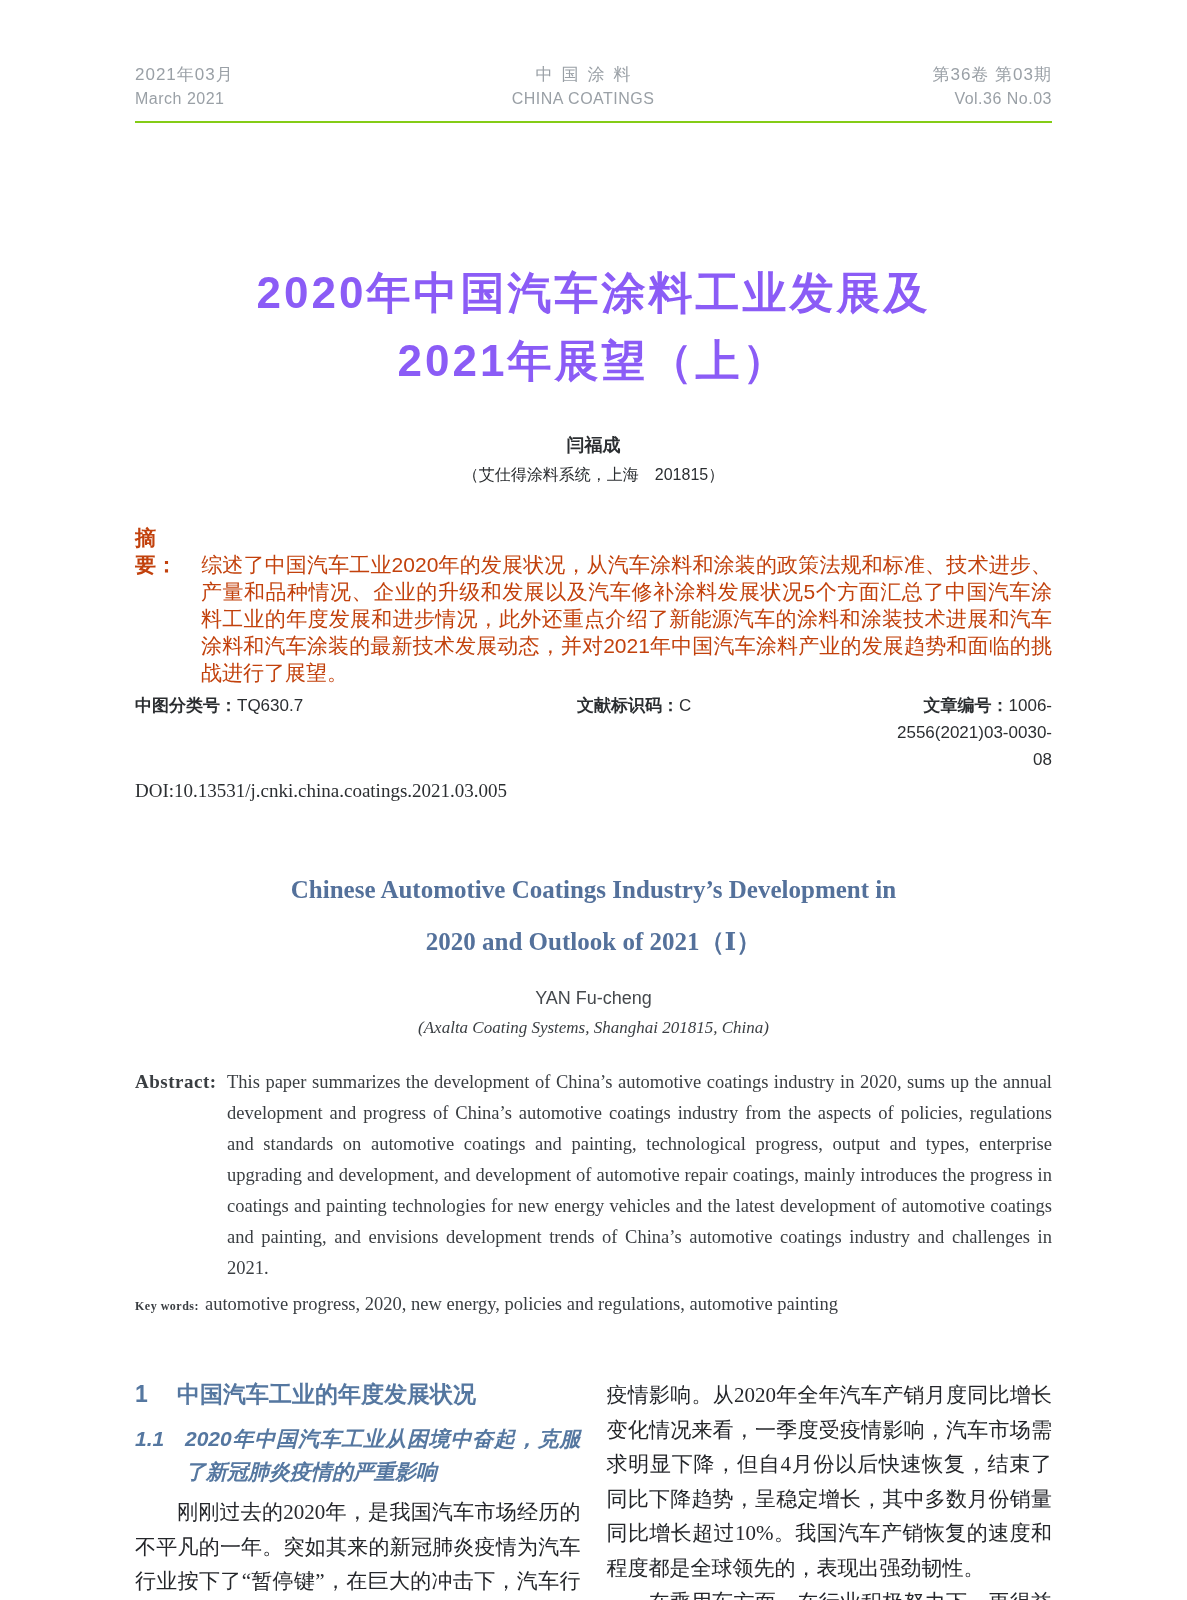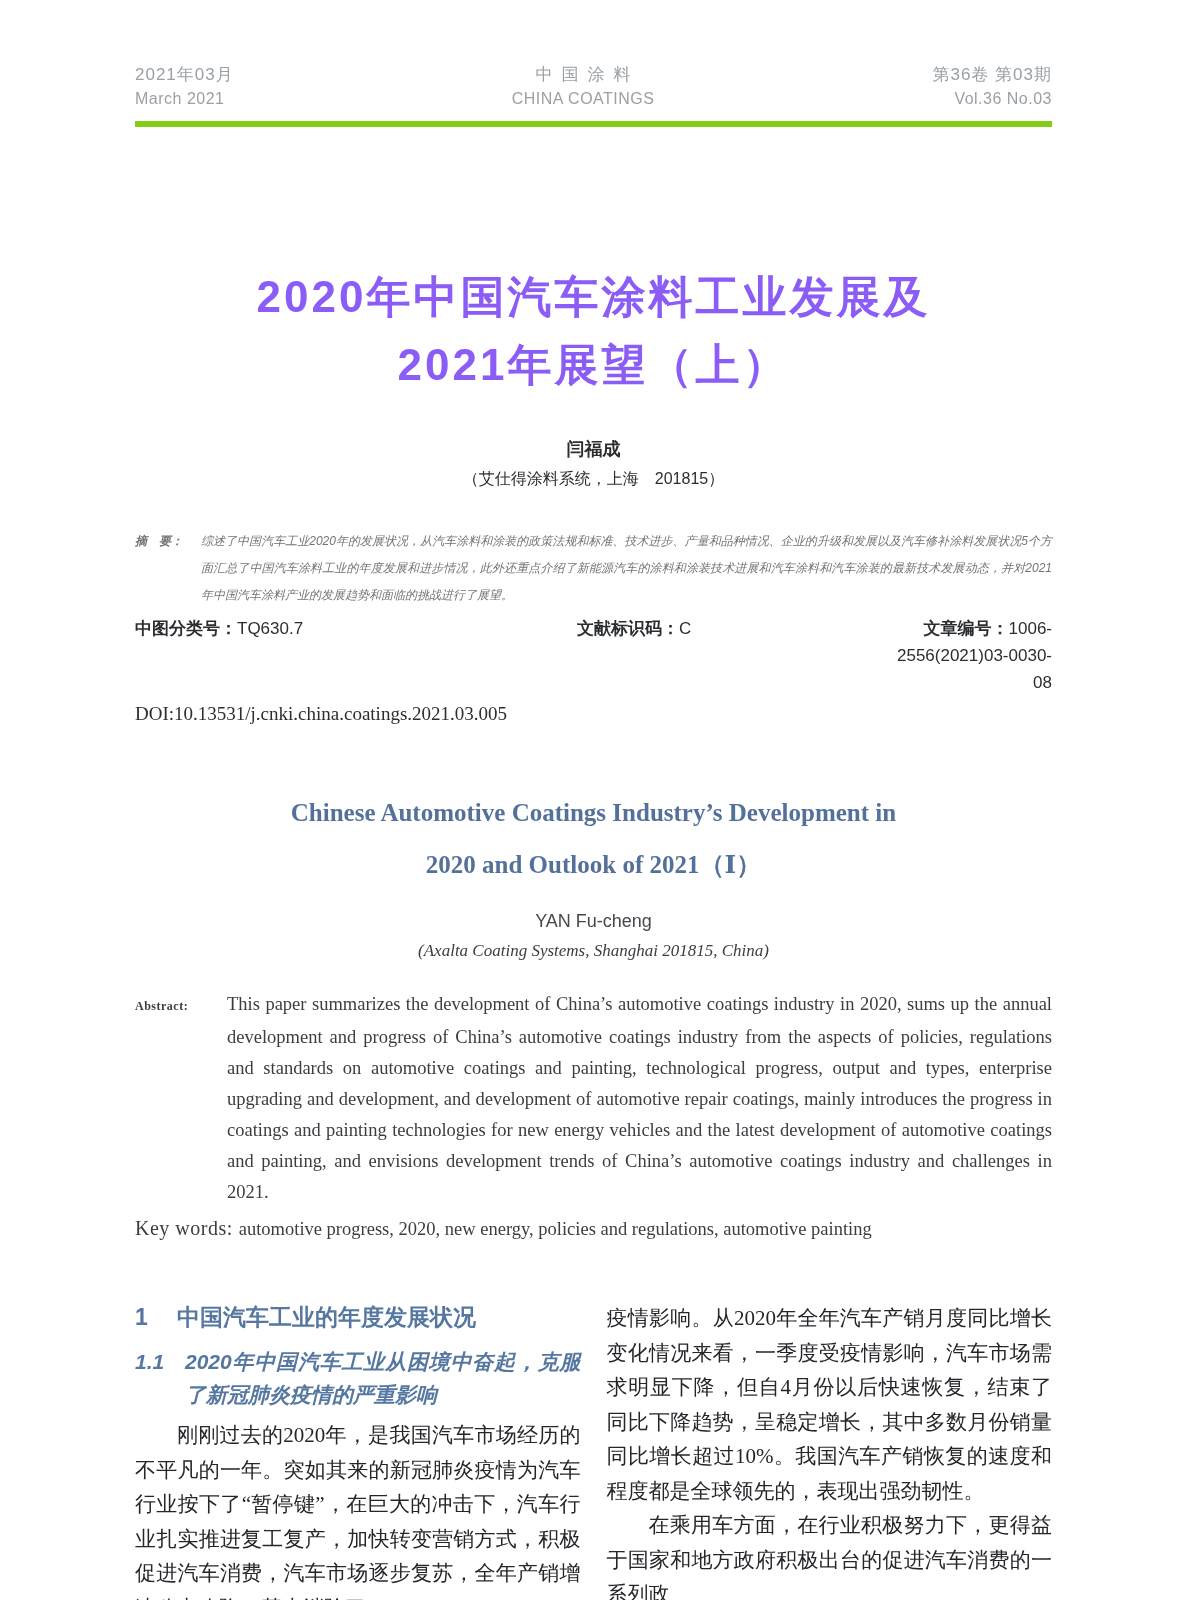--- a/index.html
+++ b/index.html
@@ -12,43 +12,43 @@
     overflow:hidden;
     font-family:"Liberation Sans","DejaVu Sans",sans-serif;
     color:#2f3235;
   }
   .content { width:917px; margin:0 auto; padding-top:57px; }
 
   
   .jheader {
     display:flex; justify-content:space-between; align-items:flex-end;
     color:#9aa0a6; padding-bottom:10px;
-    border-bottom:6px solid #84cc16;
+    border-bottom:2px solid #84cc16;
   }
   .jh-cell { line-height:24px; font-size:17px; }
   .jh-left { text-align:left; }
   .jh-center { text-align:center; }
   .jh-right { text-align:right; }
   .jh-zh { letter-spacing:1px; }
   .jh-center .jh-zh { letter-spacing:9px; text-indent:9px;margin-top:6px; }
   .jh-en { font-size:16px; letter-spacing:0.5px; }
 
   
   .title-zh {
     margin-top:136px; text-align:center;
     color:#8b5cf6; font-weight:bold;
     font-size:44px; line-height:68px; letter-spacing:3px;
   }
   .author-zh { margin-top:38px; text-align:center; font-size:18px; font-weight:bold; color:#2b2e31; }
   .affil-zh  { margin-top:8px;  text-align:center; font-size:16px; color:#2b2e31; }
 
   
   .abs-zh {
-    margin-top:38px; font-size:12px; line-height:27px;
-    text-align:justify; padding-left:66px; color:#737373;font-style:italic;
+    margin-top:38px; font-size:21px; line-height:27px;
+    text-align:justify; padding-left:66px; color:#c2410c;
   }
   .abs-zh .hang-label { display:inline-block; width:66px; margin-left:-66px; font-weight:bold; }
   .kw-zh { margin-top:6px; font-size:17px; line-height:27px; color:#2b2e31; }
   .kw-zh .lbl { font-weight:bold; }
   .meta-row {
     margin-top:6px; display:flex; font-size:17px; line-height:27px; color:#2b2e31;
   }
   .meta-row .m1 { width:442px; }
   .meta-row .m2 { width:310px; }
   .meta-row .m3 { flex:1; text-align:right; }
@@ -74,28 +74,28 @@
 
   
   .abs-en {
     margin-top:28px;
     font-family:"Liberation Serif","DejaVu Serif",serif;
     font-size:18.5px; line-height:31px; text-align:justify;
     padding-left:92px; color:#3a3e42;
   }
   .abs-en .hang-label {
     display:inline-block; width:92px; margin-left:-92px;
-    font-weight:bold; letter-spacing:0.5px; font-size:12px;
+    font-weight:bold; letter-spacing:0.5px; font-size:19px;
   }
   .kw-en {
     margin-top:5px;
     font-family:"Liberation Serif","DejaVu Serif",serif;
     font-size:18.5px; line-height:31px; color:#3a3e42;
   }
-  .kw-en .lbl { font-weight:normal; font-size:20px; letter-spacing:0.5px; margin-right:6px; }
+  .kw-en .lbl { font-weight:bold; font-size:12px; letter-spacing:0.5px; margin-right:6px; }
 
   
   .body-cols { margin-top:56px; display:flex; gap:26px; }
   .col { width:445.5px; }
   .h1-zh {
     color:#5577a0; font-weight:bold; font-size:23px; line-height:32px;
     padding-left:42px; text-indent:0;
     margin-bottom:12px;
   }
   .h1-zh .num { display:inline-block; width:42px; margin-left:-42px; }

